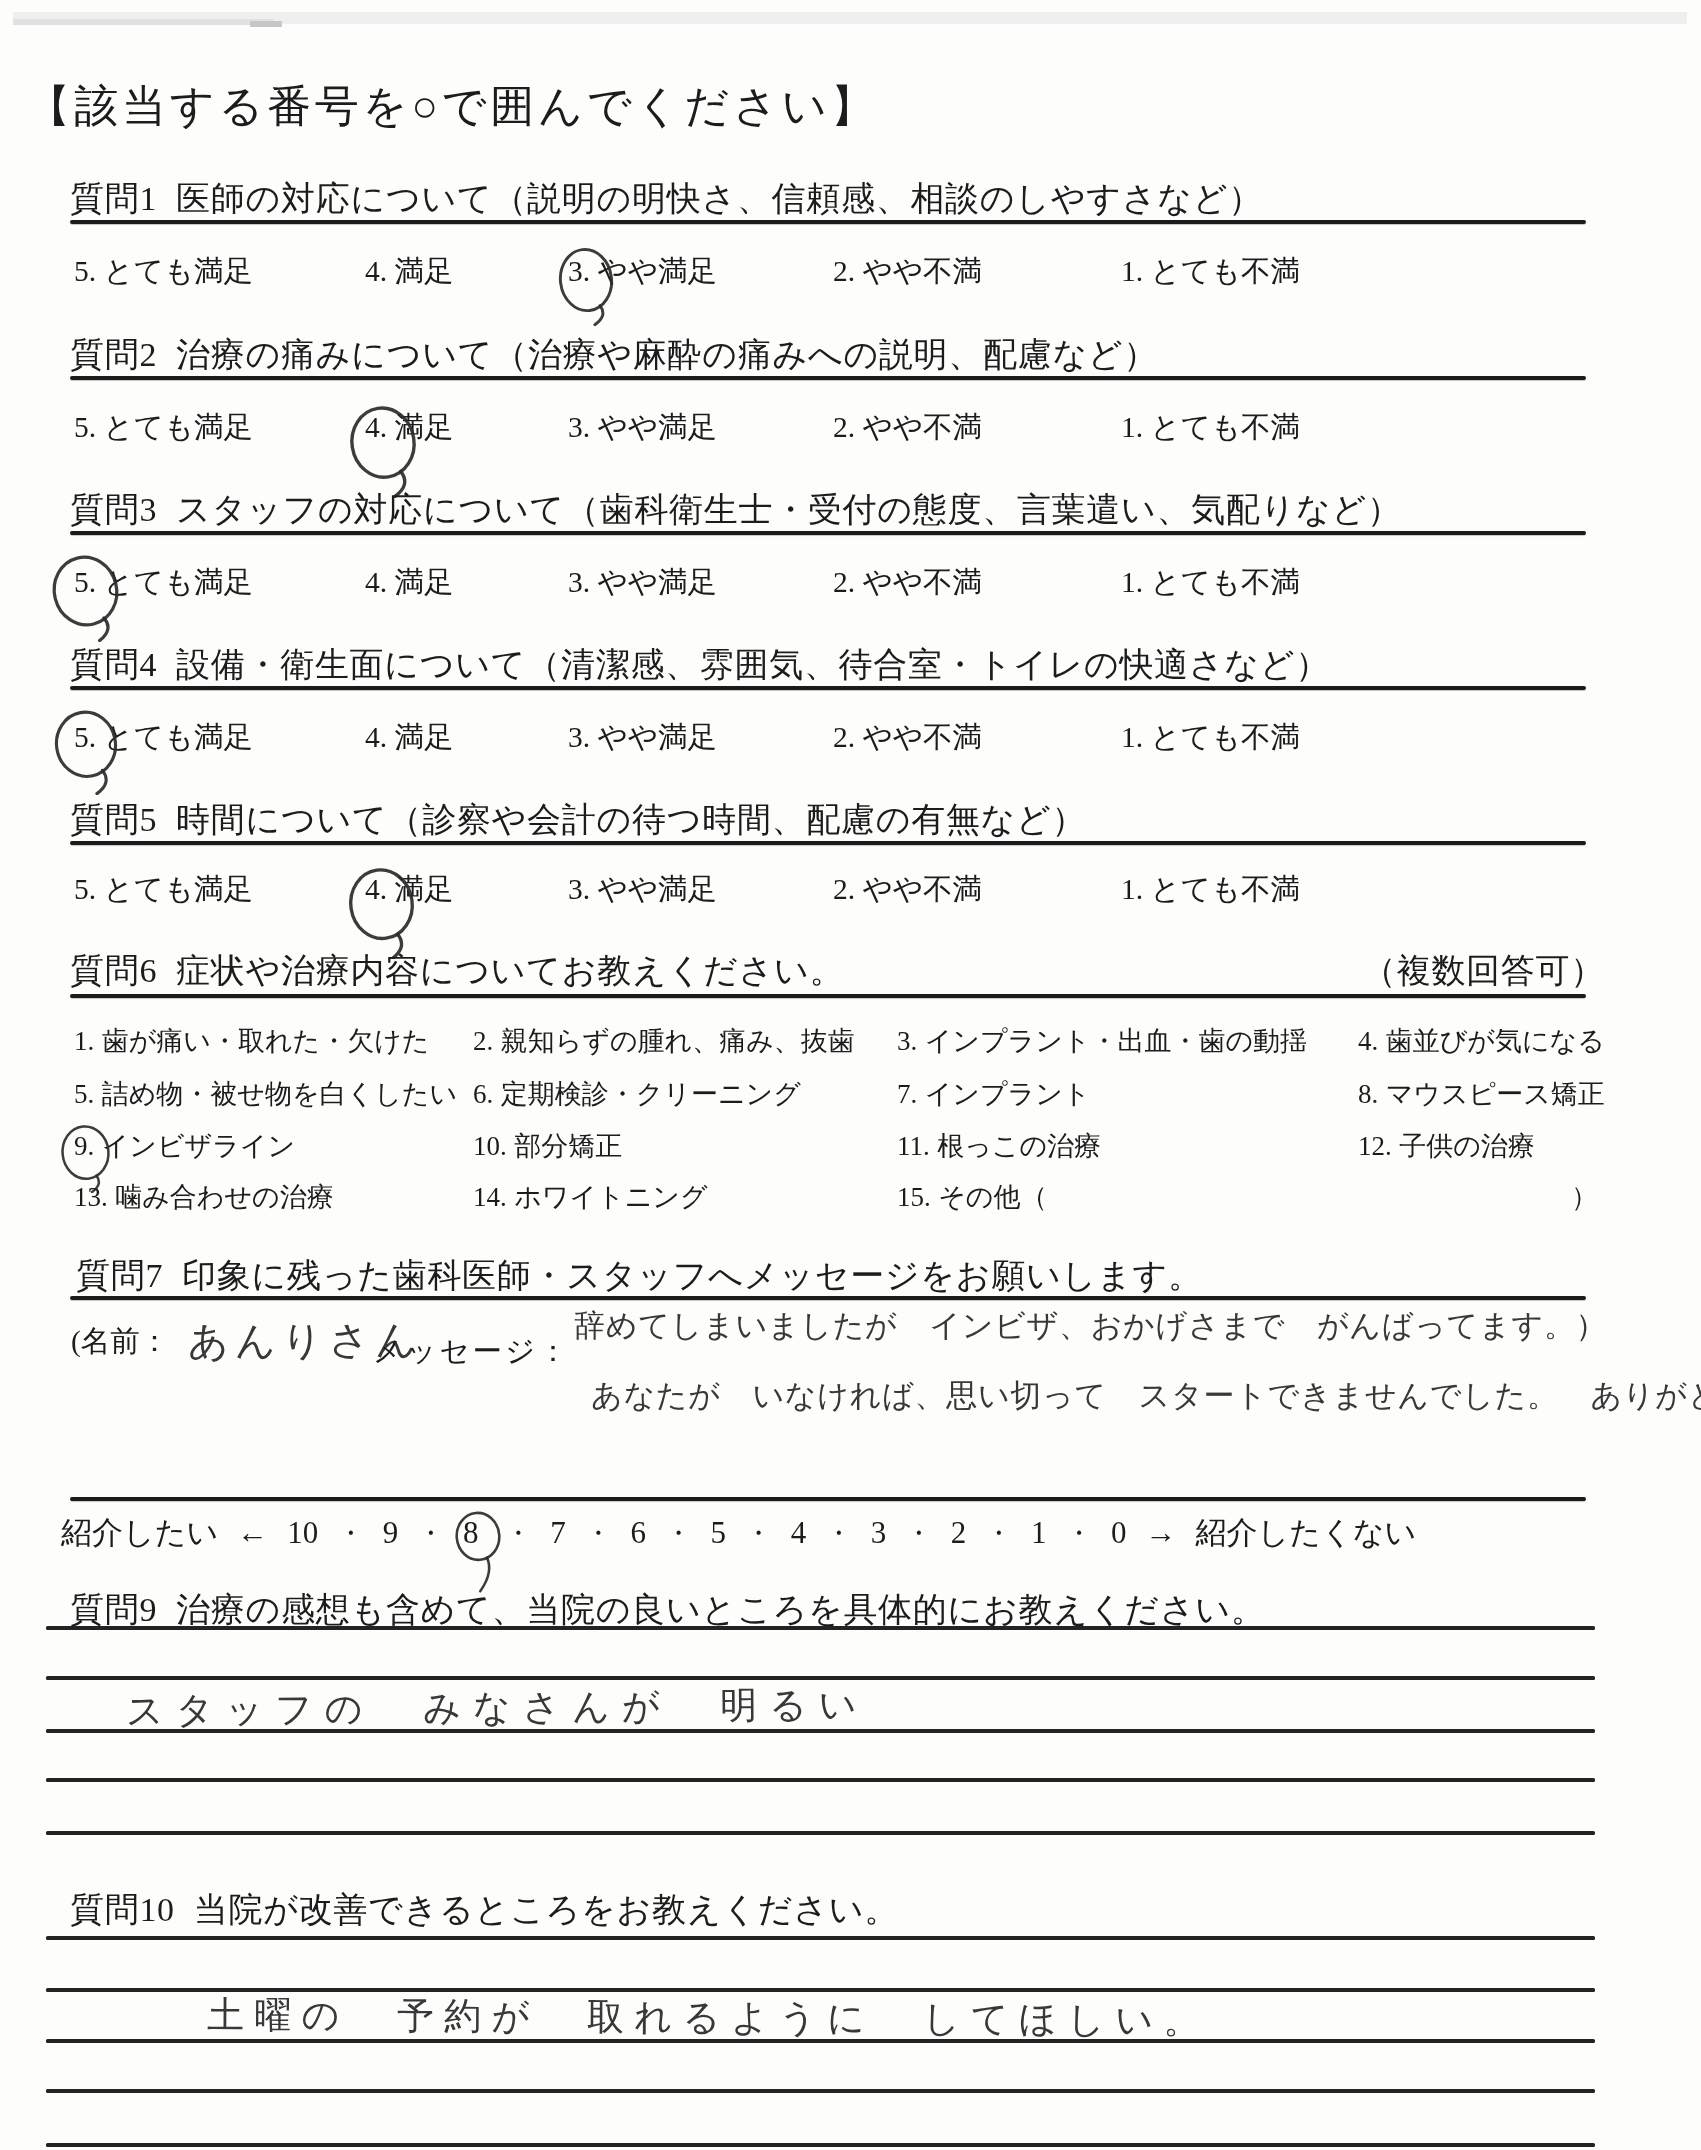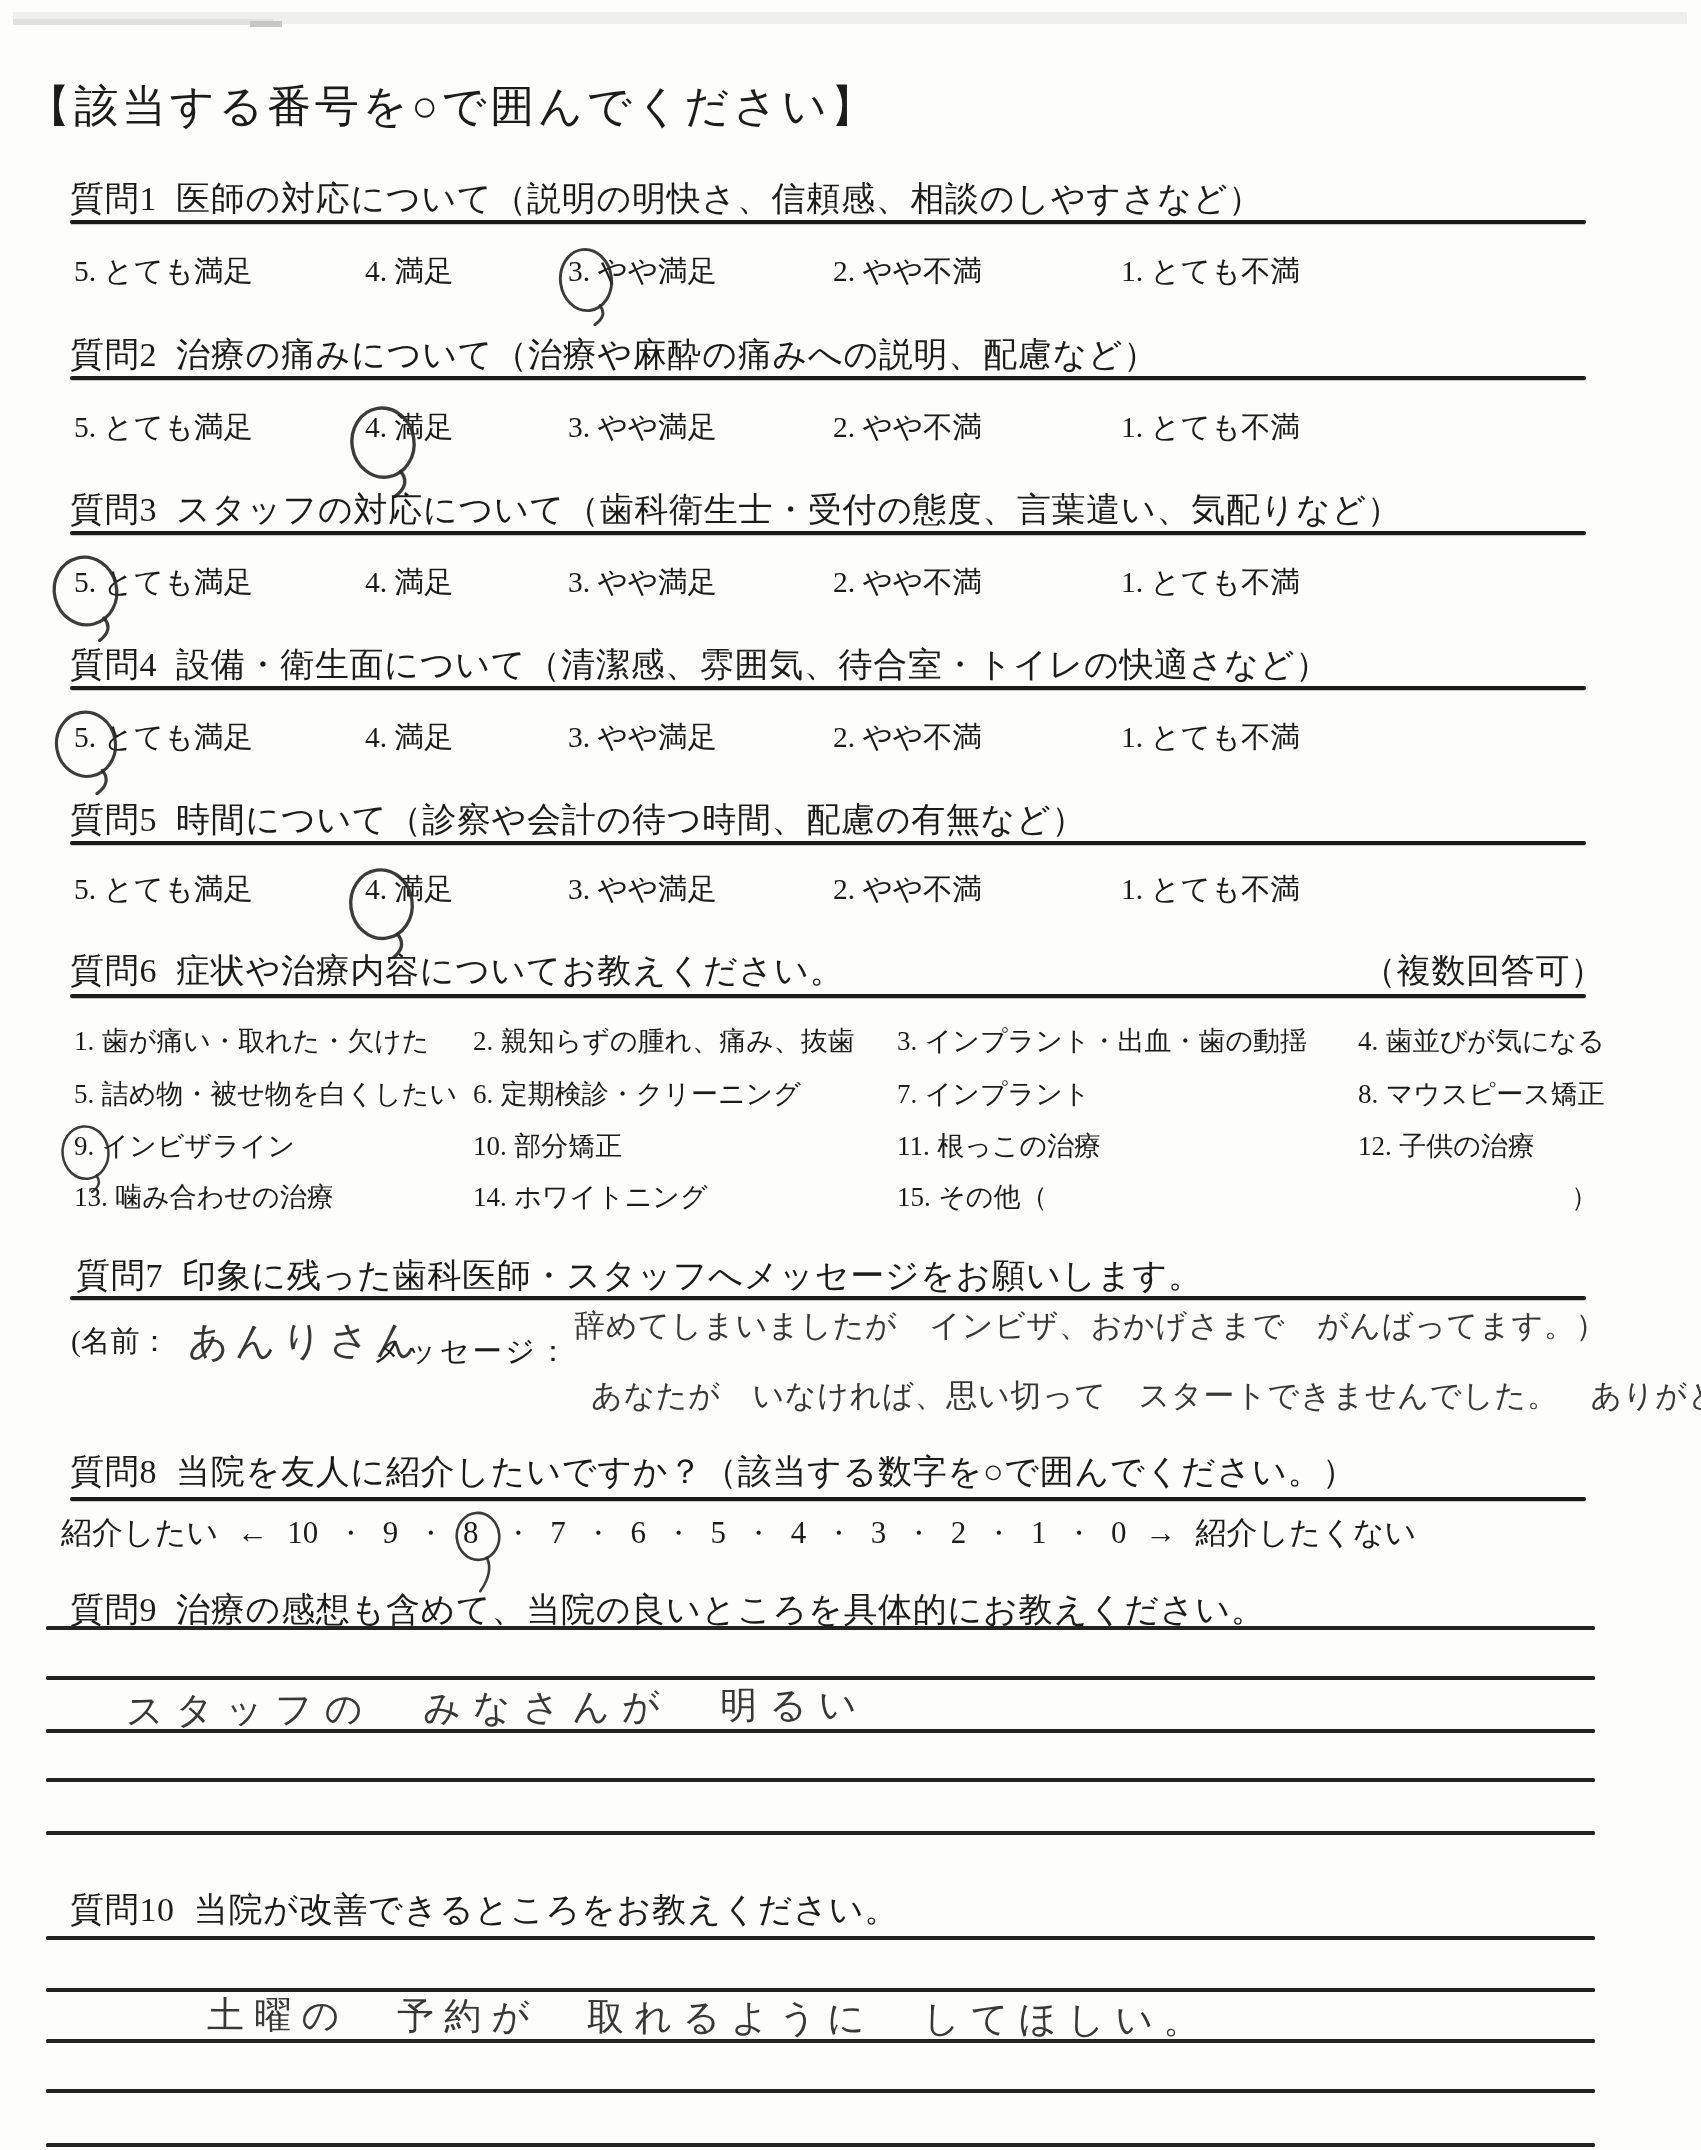--- a/index.html
+++ b/index.html
@@ -168,23 +168,20 @@
   <div class="abs qhead" style="left:70px;top:1253px;margin-left:6px;">
     <span class="qlabel">質問7</span><span>印象に残った歯科医師・スタッフへメッセージをお願いします。</span>
   </div>
   <div class="rule" style="top:1296px;"></div>
   <div class="abs" style="left:71px;top:1322px;font-size:29.5px;">(名前：</div>
   <div class="abs hand hw-name" style="left:188px;top:1313px;">あんりさん</div>
   <div class="abs" style="left:373px;top:1320px;font-size:29.5px;letter-spacing:3px;margin-top:12px;">メッセージ：</div>
   <div class="abs hand hw-msg" style="left:574px;top:1305px;">辞めてしまいましたが　インビザ、おかげさまで　がんばってます。）</div>
   <div class="abs hand hw-msg" style="left:591px;top:1375px;">あなたが　いなければ、思い切って　スタートできませんでした。　ありがとう</div>
 
-  <div class="abs qhead" style="left:70px;top:1449px;">
-    <span class="qlabel">質問8</span><span>当院を友人に紹介したいですか？（該当する数字を○で囲んでください。）</span>
-  </div>
   <div class="rule" style="top:1497px;"></div>
   <div class="q8row" style="left:61px;top:1512px;">
     <span>紹介したい</span>
     <span>←</span>
     <span>10</span>
       <span class="sep">・</span>
     <span>9</span>
       <span class="sep">・</span>
     <span class="num"><svg class="annot a-q8" viewBox="0 0 100 150">
           <ellipse cx="50" cy="48" rx="38" ry="42" transform="rotate(-5 50 48)"></ellipse>

